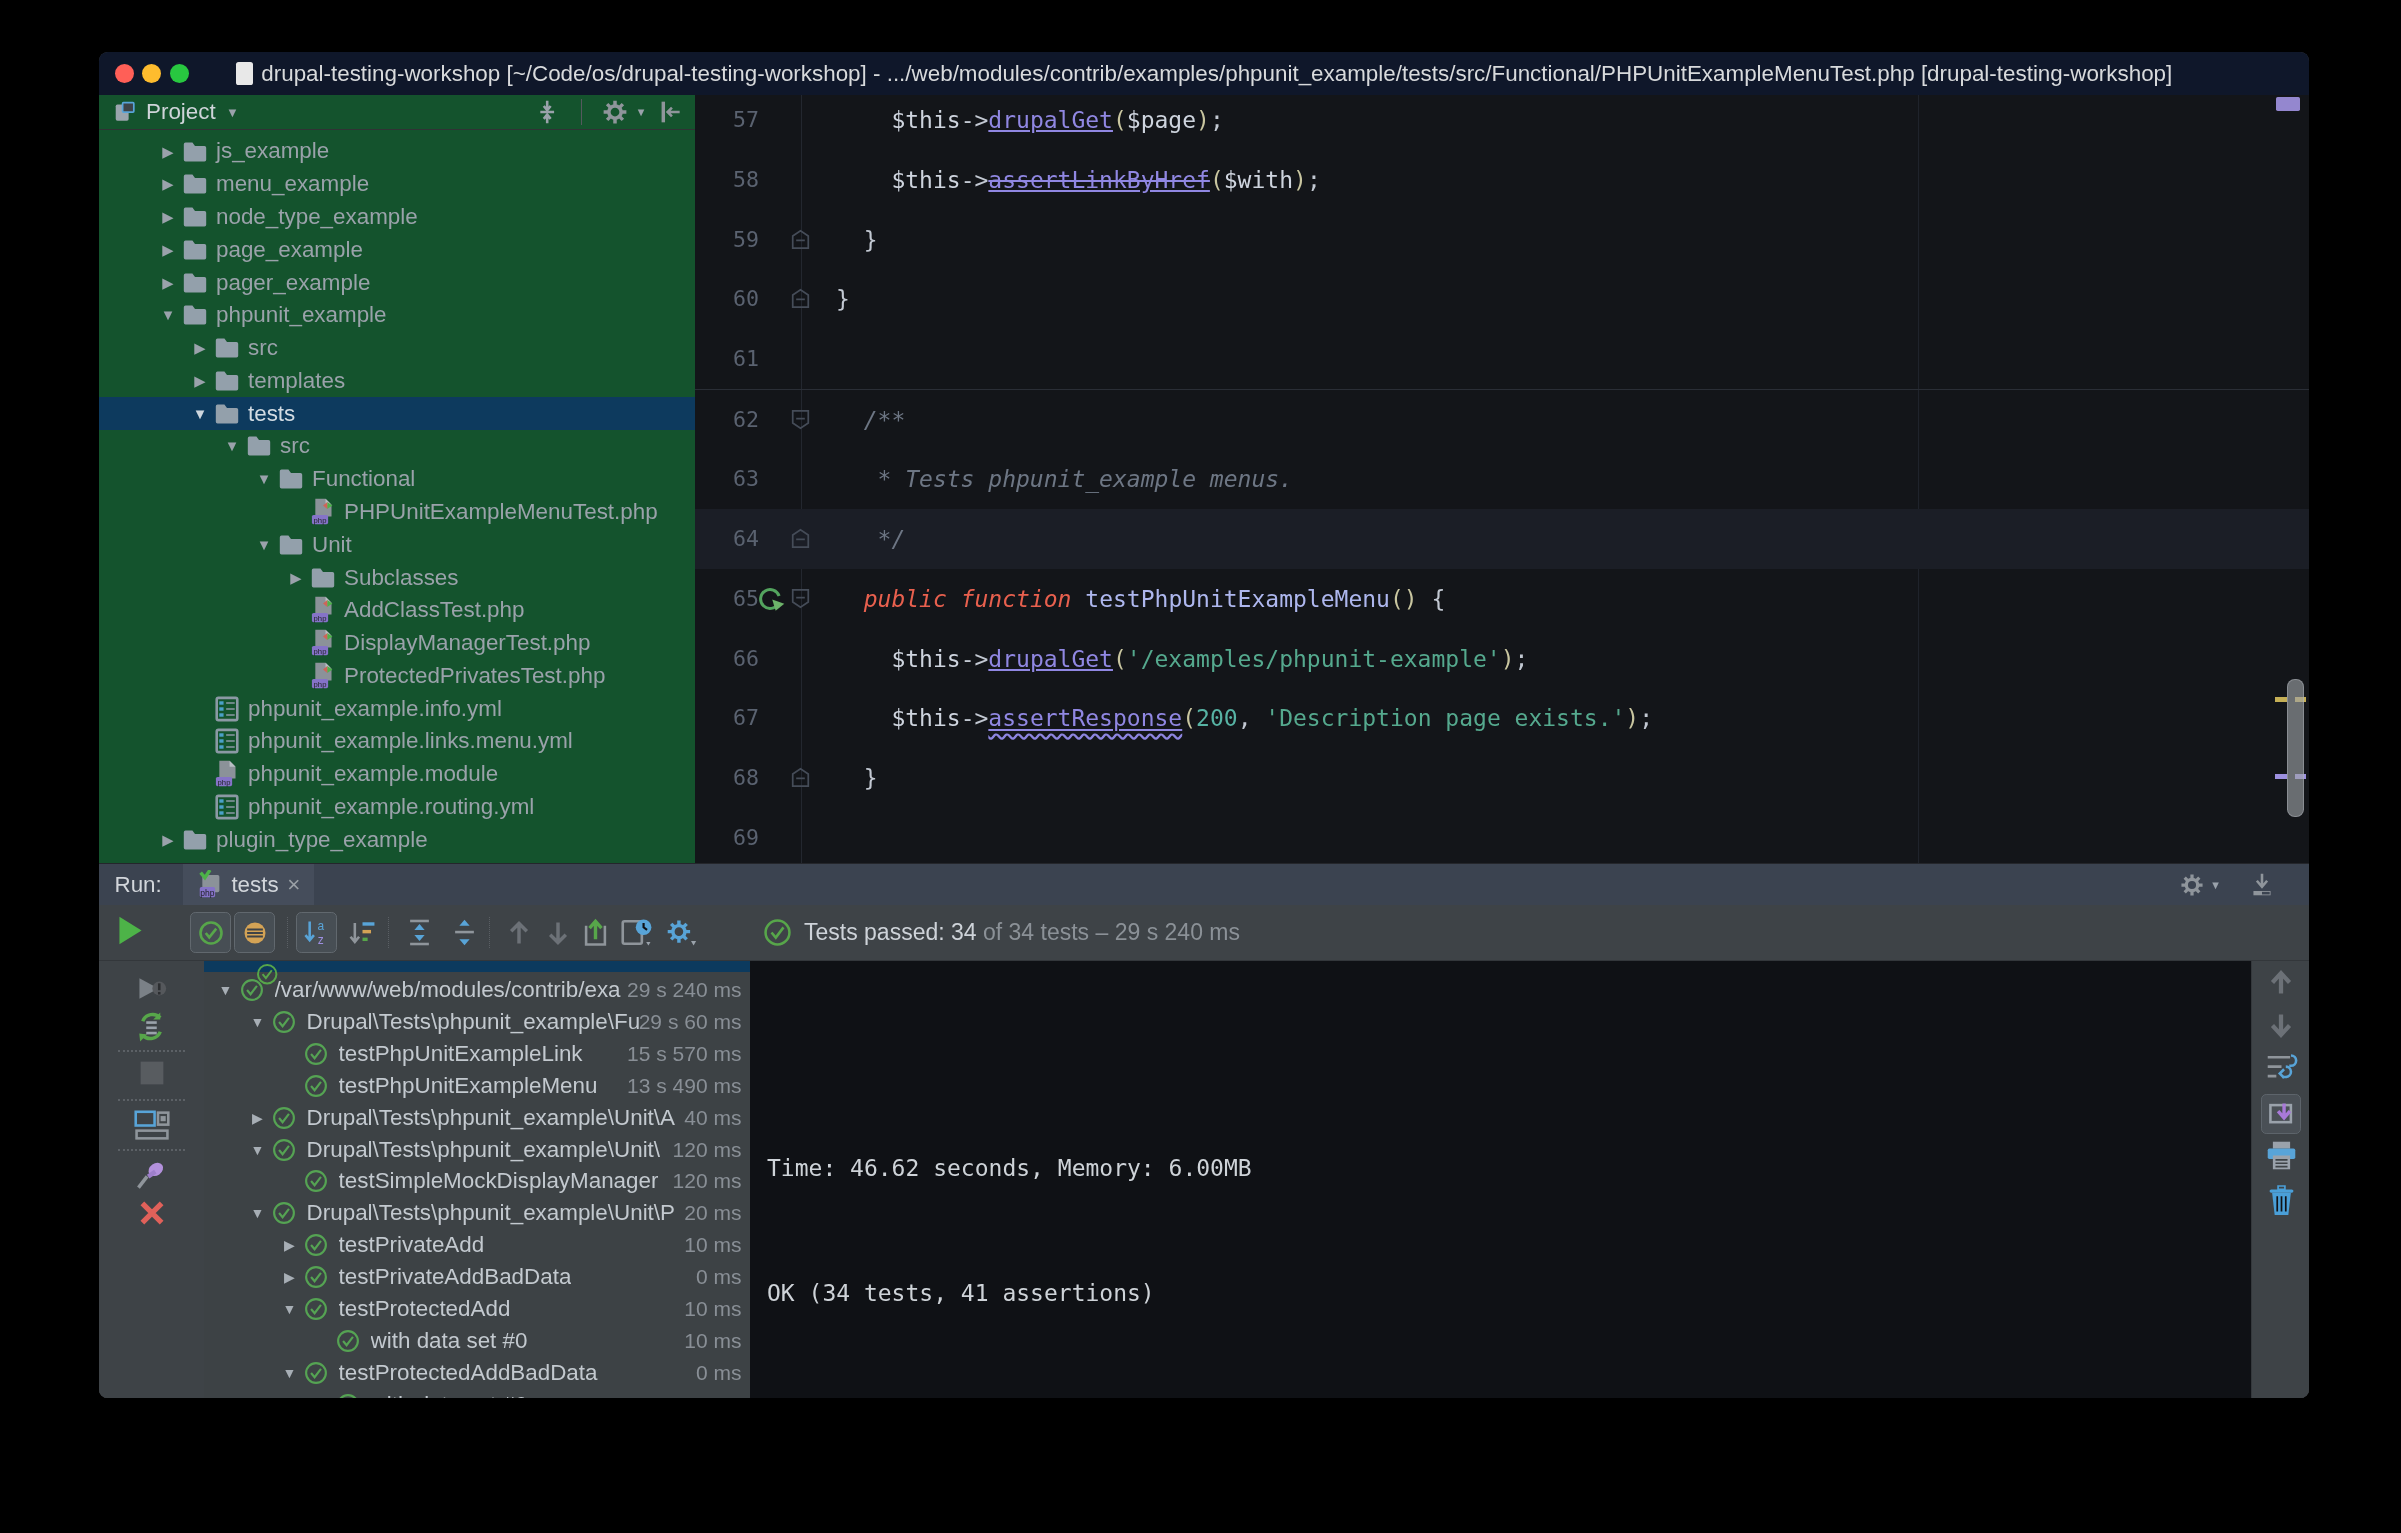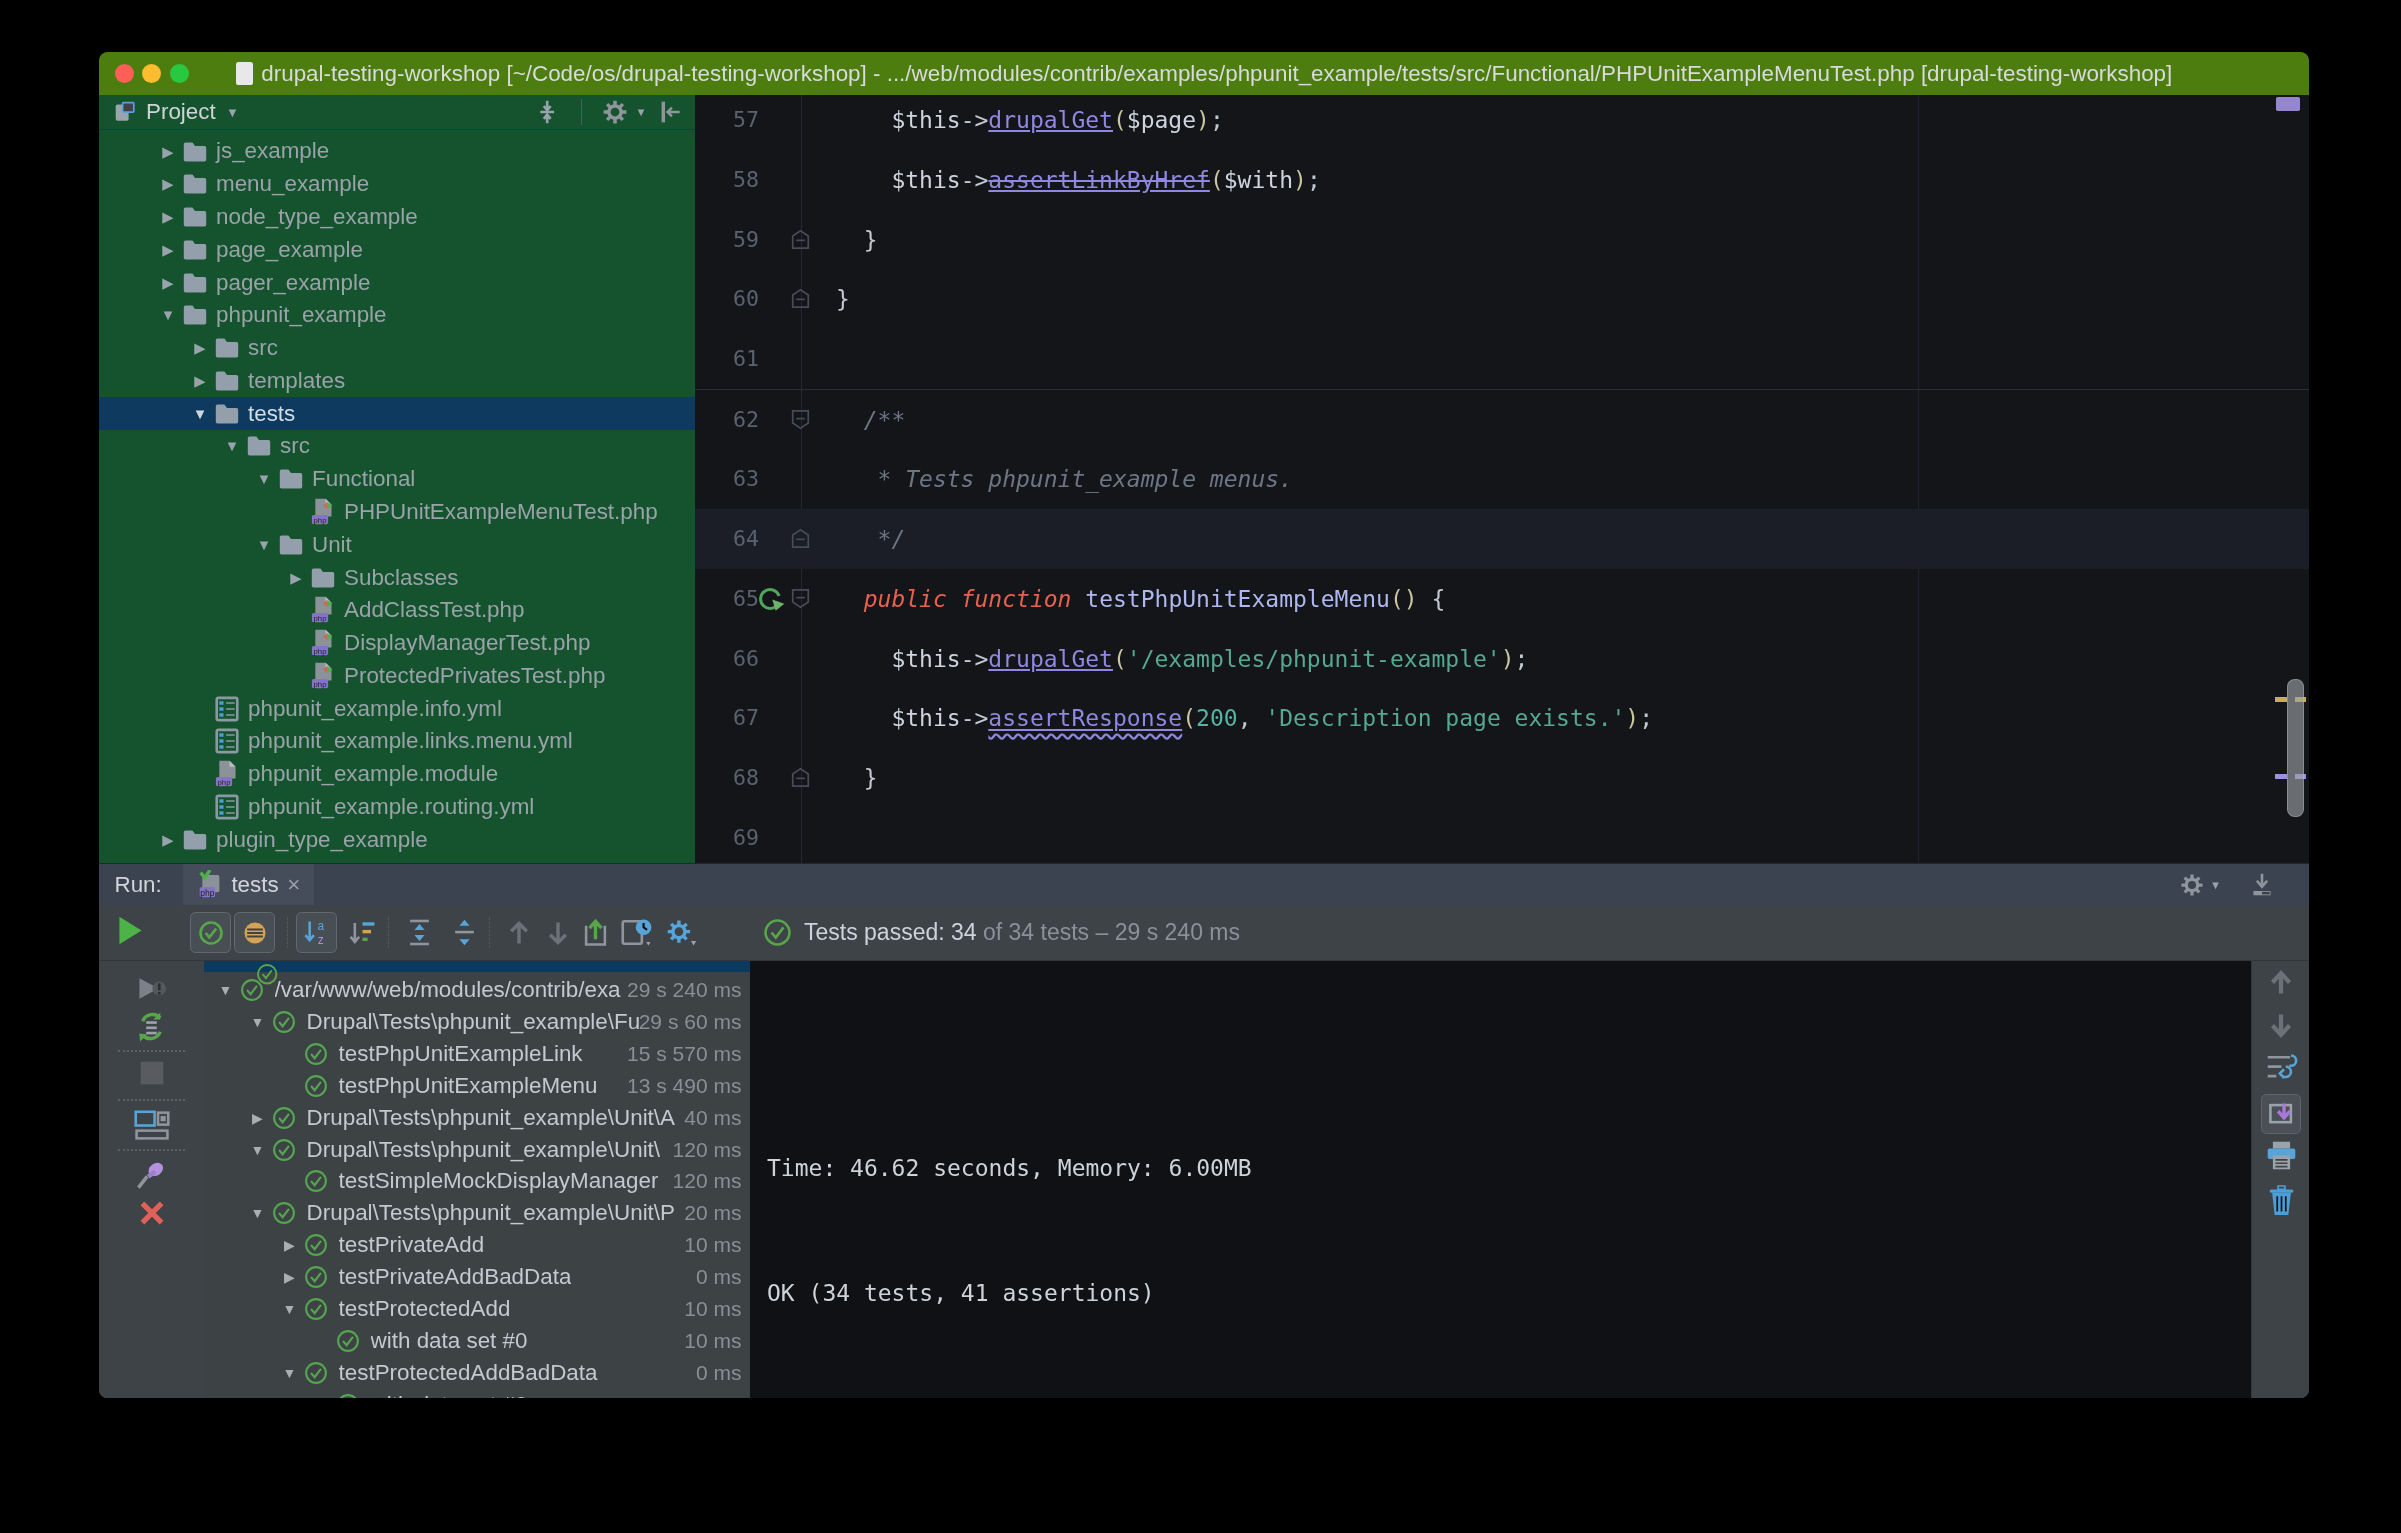--- a/index.html
+++ b/index.html
@@ -1,20 +1,20 @@
 <!DOCTYPE html>
 <html style="font-size:14px"><head>
 <meta charset="utf-8">
 <style>
   html,body{margin:0;padding:0;background:#000;width:2401px;height:1534px;position:relative;
     font-family:"Liberation Sans",sans-serif;-webkit-font-smoothing:antialiased;}
   .abs{position:absolute;}
   #win{left:99px;top:52px;width:2210px;height:1346px;border-radius:8.6px;overflow:hidden;background:#3e4347;}
   
-  #titlebar{left:0;top:0;right:0;height:43px;background:#4d7c0f;border-bottom:0.9px solid #1a1b1c;
+  #titlebar{left:0;top:0;right:0;height:43px;background:#0f172a;border-bottom:0.9px solid #1a1b1c;
     display:flex;align-items:center;justify-content:center;color:#d8dadc;font-size:22.4px;}
   .tl{width:19px;height:19px;border-radius:50%;position:absolute;top:12px;}
   #title-inner{display:flex;align-items:center;gap:8.6px;white-space:nowrap;}
   .proxy-doc{width:17px;height:22.4px;background:#e8e8e8;border-radius:2.6px;display:inline-block;}
   
   #project{left:0;top:43px;width:596px;height:768px;background:#14532d;border-right:0.9px solid #2c2f31;}
   #proj-head{left:0;top:0;right:0;height:35px;border-bottom:0.9px solid #303335;display:flex;align-items:center;
     color:#cfd4d9;font-size:22.4px;padding-left:12px;box-sizing:border-box;}
   .ph-ico{margin-left:auto;}
   #proj-tree{left:0;top:36px;right:0;bottom:0;overflow:hidden;}

